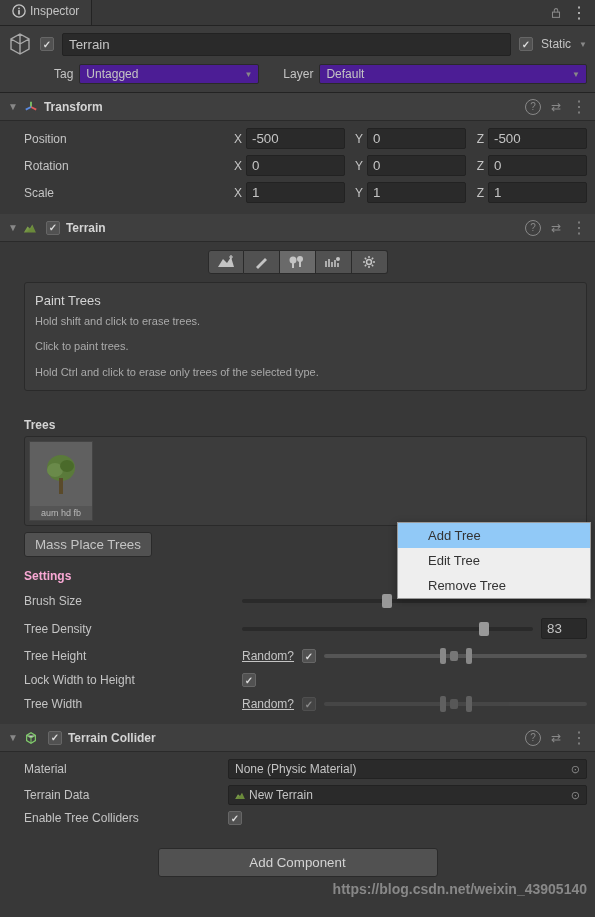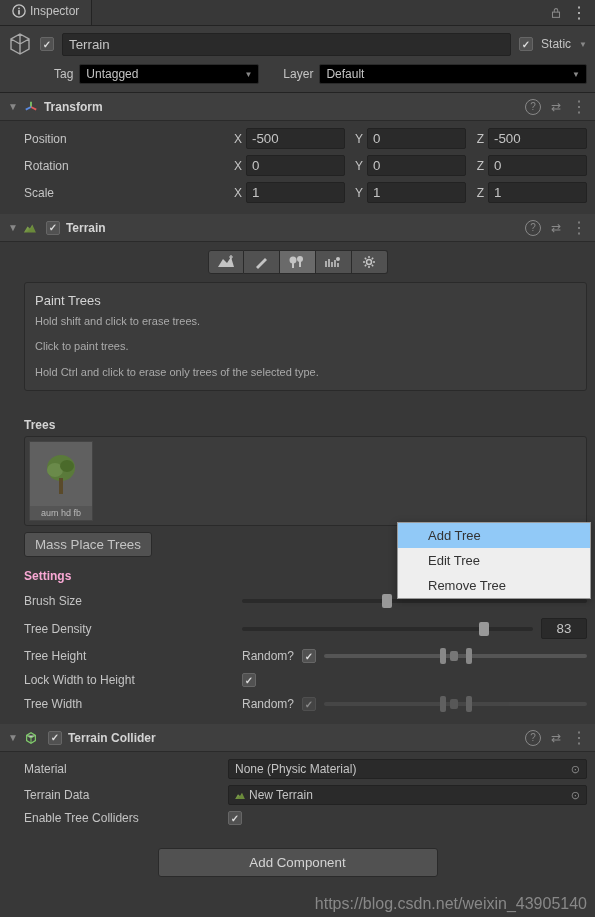--- a/index.html
+++ b/index.html
@@ -7,21 +7,21 @@
 .tab-bar { background: #383838; display: flex; border-bottom: 1px solid #232323; height: 26px; }
 .tab { background: #383838; padding: 4px 12px; display: flex; gap: 4px; border-right: 1px solid #232323; }
 .tab.active { background: #3c3c3c; }
 .window-controls { margin-left: auto; display: flex; align-items: center; gap: 8px; padding-right: 8px; }
 .header-row { display: flex; align-items: center; padding: 6px 8px; gap: 8px; background: #3c3c3c; }
 .cube-icon { width: 24px; height: 24px; color: #a8a8a8; }
 .name-input { flex: 1; background: #2a2a2a; border: 1px solid #222; color: #c4c4c4; padding: 3px 6px; border-radius: 2px; }
 .checkbox { width: 14px; height: 14px; background: #515151; border: 1px solid #666; border-radius: 2px; display: inline-flex; align-items: center; justify-content: center; cursor: pointer; }
 .checkbox.checked::after { content: "✓"; font-size: 10px; color: #ddd; font-weight: bold; }
 .tag-layer-row { display: flex; align-items: center; padding: 2px 8px 8px 54px; gap: 6px; background: #3c3c3c; border-bottom: 1px solid #232323; }
-.dropdown { background: #000000; border: 1px solid #2a2a2a; color: #c4c4c4; padding: 2px 6px; border-radius: 2px; display: flex; align-items: center; justify-content: space-between; }
+.dropdown { background: #4c1d95; border: 1px solid #2a2a2a; color: #c4c4c4; padding: 2px 6px; border-radius: 2px; display: flex; align-items: center; justify-content: space-between; }
 .dropdown-arrow { font-size: 8px; color: #888; }
 .component-header { background: #3f3f3f; display: flex; align-items: center; padding: 4px 8px; gap: 6px; border-bottom: 1px solid #2a2a2a; }
 .foldout { font-size: 10px; color: #888; cursor: pointer; }
 .component-title { font-weight: bold; color: #d4d4d4; flex: 1; }
 .component-icons { display: flex; gap: 10px; align-items: center; color: #888; }
 .prop-section { padding: 4px 8px 8px 24px; background: #383838; }
 .prop-row { display: flex; align-items: center; padding: 3px 0; gap: 4px; }
 .prop-label { width: 200px; color: #c4c4c4; }
 .vec-label { width: 14px; text-align: right; color: #c4c4c4; }
 .num-input { flex: 1; background: #2a2a2a; border: 1px solid #222; color: #c4c4c4; padding: 2px 5px; border-radius: 2px; min-width: 0; }
@@ -40,33 +40,33 @@
 .tree-thumb { width: 64px; height: 80px; background: #555; border: 1px solid #444; display: flex; flex-direction: column; align-items: center; overflow: hidden; }
 .tree-img { width: 64px; height: 64px; display: flex; align-items: center; justify-content: center; font-size: 28px; background: #606060; }
 .tree-name { font-size: 9px; color: #bbb; padding: 2px; white-space: nowrap; }
 .mass-btn { background: #515151; border: 1px solid #2a2a2a; color: #c4c4c4; padding: 4px 10px; border-radius: 3px; cursor: pointer; margin-top: 6px; }
 .settings-section { padding: 4px 8px 8px 24px; position: relative; }
 .settings-title { font-weight: bold; color: #f9a8d4; margin-bottom: 6px; }
 .slider-row { display: flex; align-items: center; padding: 5px 0; gap: 8px; }
 .slider-label { width: 210px; color: #c4c4c4; }
 .slider-track { flex: 1; height: 4px; background: #2a2a2a; border-radius: 2px; position: relative; }
 .slider-thumb { width: 10px; height: 14px; background: #999; border-radius: 2px; position: absolute; top: -5px; transform: translateX(-50%); }
-.slider-value { width: 46px; background: #2a2a2a; border: 1px solid #222; color: #c4c4c4; padding: 2px 5px; border-radius: 2px; text-align: center; }
-.random-label { color: #c4c4c4; margin-left: 0; }
+.slider-value { width: 46px; background: #2a2a2a; border: 1px solid #222; color: #c4c4c4; padding: 2px 5px; border-radius: 2px; text-align: left; }
+.random-label { color: #c4c4c4; margin-left: 0; text-decoration: underline; }
 .range-track { flex: 1; height: 4px; background: #555; border-radius: 2px; position: relative; }
 .range-thumb { width: 6px; height: 16px; background: #888; position: absolute; top: -6px; border-radius: 2px; }
 .range-mid { position: absolute; width: 8px; height: 10px; background: #777; top: -3px; left: 48%; border-radius: 2px; }
 .disabled { color: #777; }
 .obj-field { flex: 1; background: #2a2a2a; border: 1px solid #222; color: #c4c4c4; padding: 2px 6px; border-radius: 2px; display: flex; align-items: center; justify-content: space-between; }
 .circle-btn { color: #888; font-size: 11px; }
 .add-component-btn { display: block; margin: 12px auto; width: 280px; background: #515151; border: 1px solid #2a2a2a; color: #d4d4d4; padding: 6px; border-radius: 3px; cursor: pointer; text-align: center; }
 .context-menu { position: absolute; background: #eeeeee; border: 1px solid #999; width: 194px; box-shadow: 0 2px 8px rgba(0,0,0,0.3); z-index: 100; }
 .context-item { padding: 5px 30px; color: #333; font-size: 13px; cursor: pointer; }
 .context-item.highlighted { background: #91c9f7; }
-.watermark { position: absolute; bottom: 4px; right: 8px; color: #888; font-size: 16px; }
+.watermark { position: absolute; bottom: 20px; right: 8px; color: #888; font-size: 14px; font-weight: bold; }
 .icon-svg { width: 14px; height: 14px; fill: #c4c4c4; }
 .help-icon::before { content: "?"; display: inline-block; width: 14px; height: 14px; border: 1px solid #888; border-radius: 50%; text-align: center; font-size: 10px; line-height: 14px; }
 .dots-icon::before { content: "⋮"; font-size: 16px; }
 .preset-icon::before { content: "⇄"; font-size: 12px; }
 .tiny-terrain { width: 12px; height: 10px; background: linear-gradient(135deg, #7a9b4a 40%, #6a8a3a 60%); clip-path: polygon(0 100%, 30% 40%, 50% 60%, 70% 20%, 100% 100%); display: inline-block; }
 svg { display: block; }
 </style>
 </head>
 <body>
 

